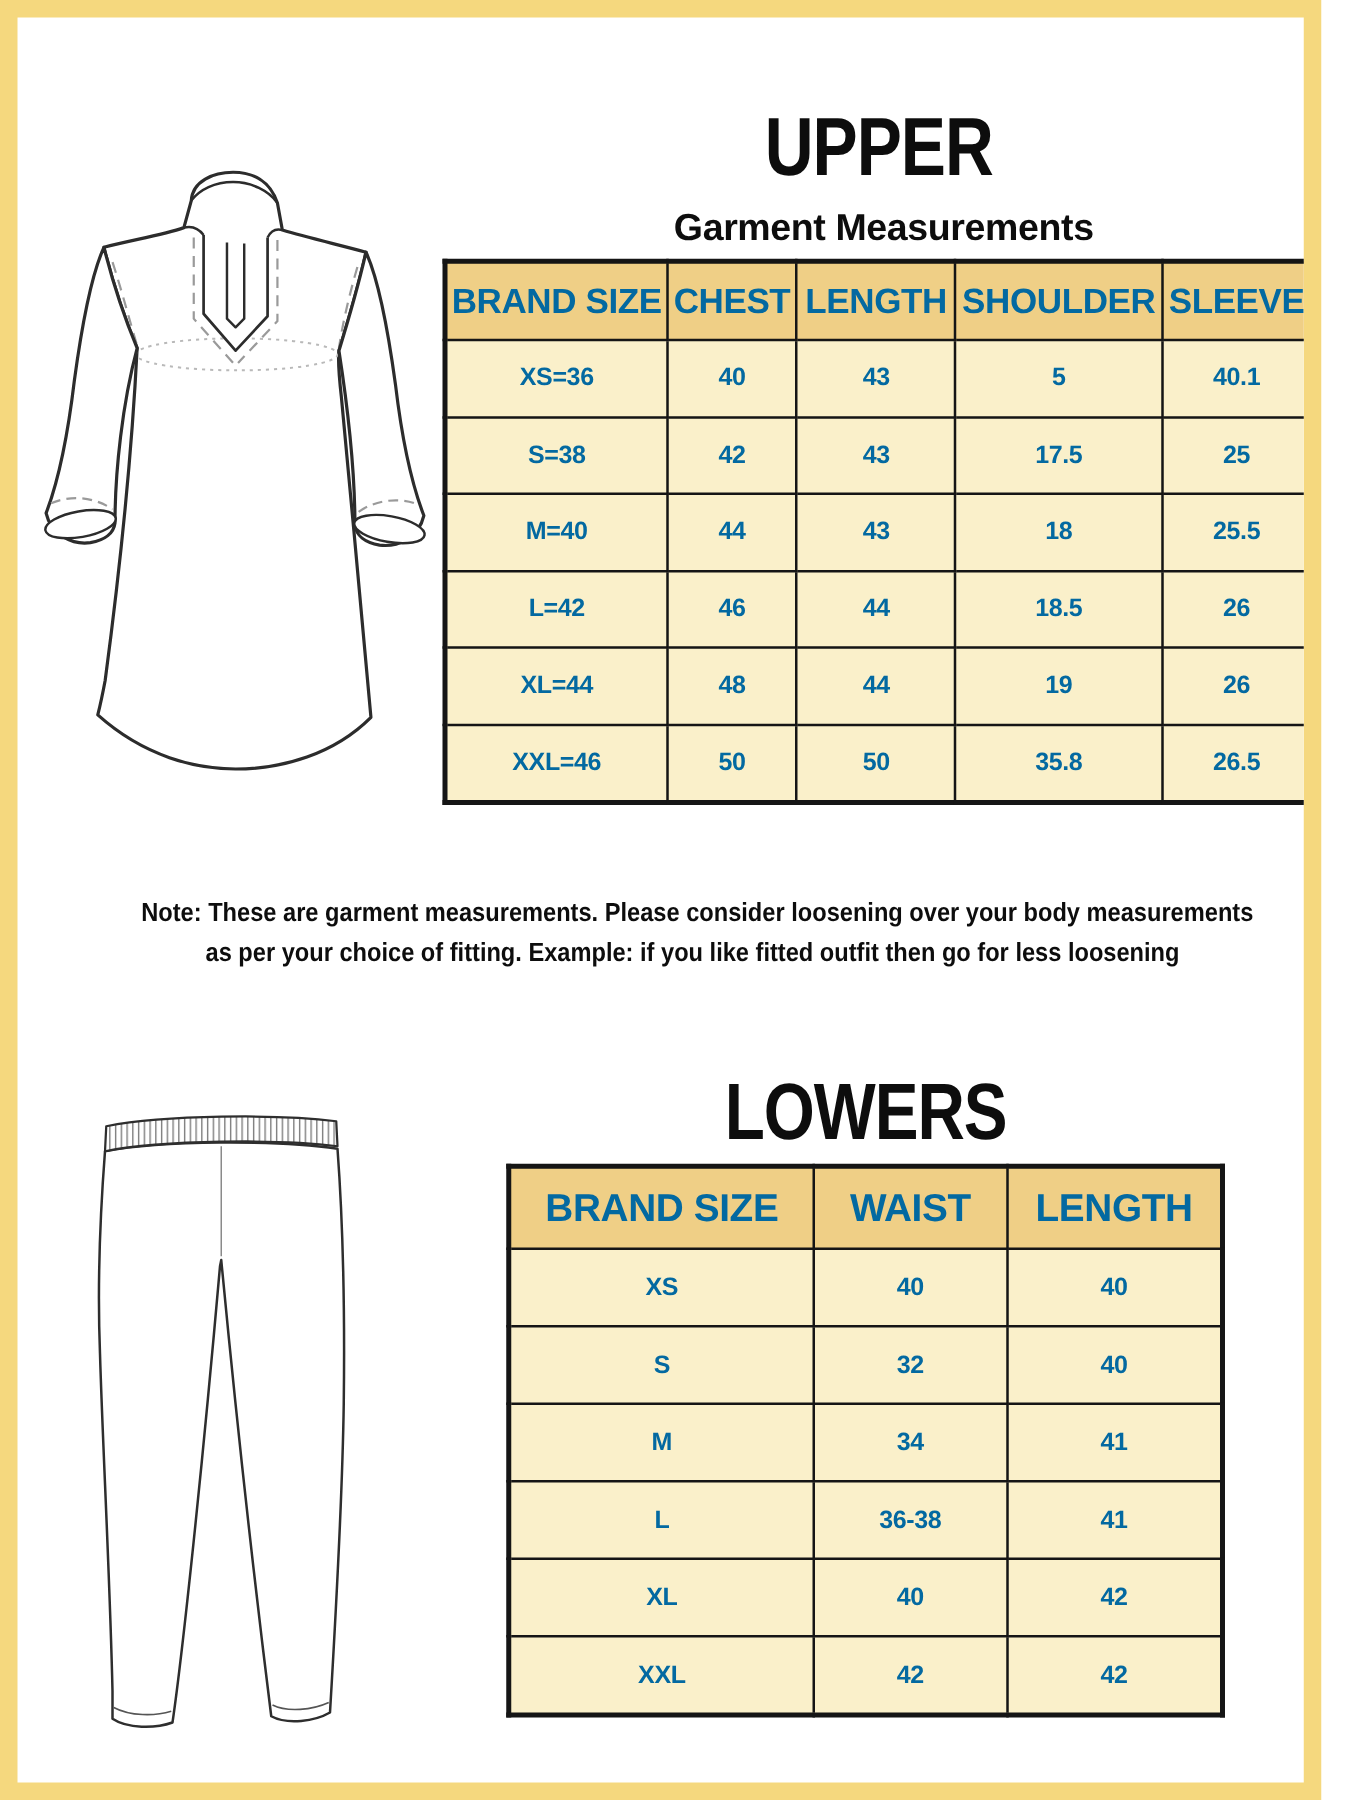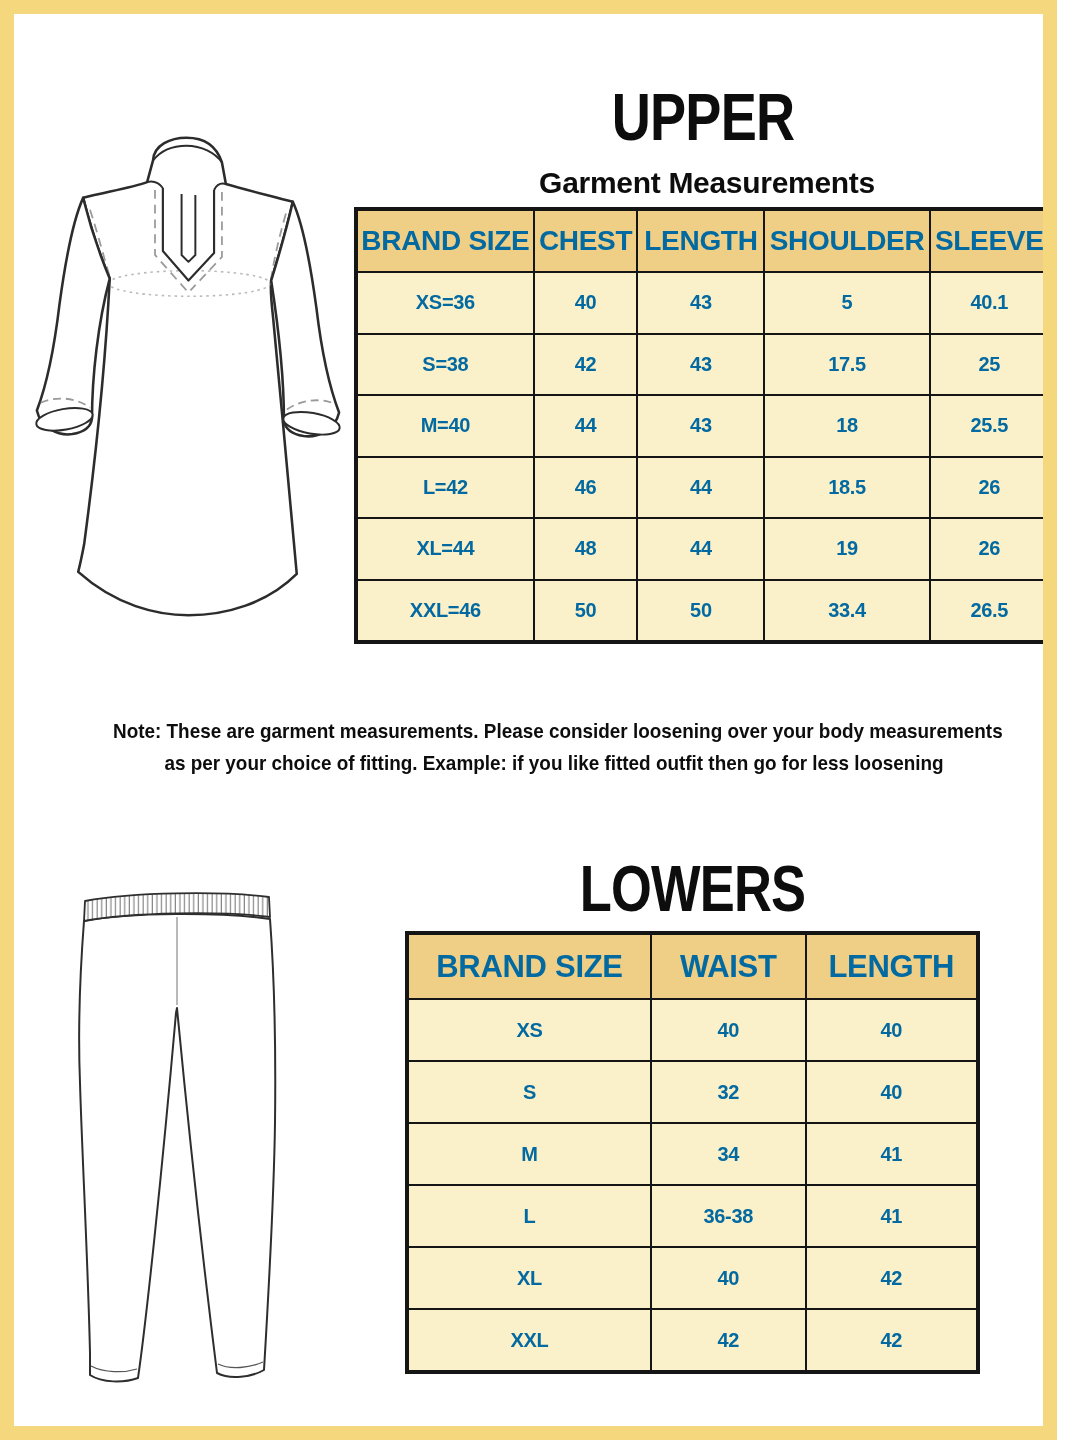--- a/index.html
+++ b/index.html
@@ -140,21 +140,21 @@
           <td>XL=44</td>
           <td>48</td>
           <td>44</td>
           <td>19</td>
           <td>26</td>
         </tr>
         <tr>
           <td>XXL=46</td>
           <td>50</td>
           <td>50</td>
-          <td>33.4</td>
+          <td>35.8</td>
           <td>26.5</td>
         </tr>
       </tbody>
     </table>
 
   <p class="abs note" style="left:50px;top:701px;width:980px;">
     <span>Note: These are garment measurements. Please consider loosening over your body measurements</span>
     <span>as per your choice of fitting. Example: if you like fitted outfit then go for less loosening</span>
   </p>
 

